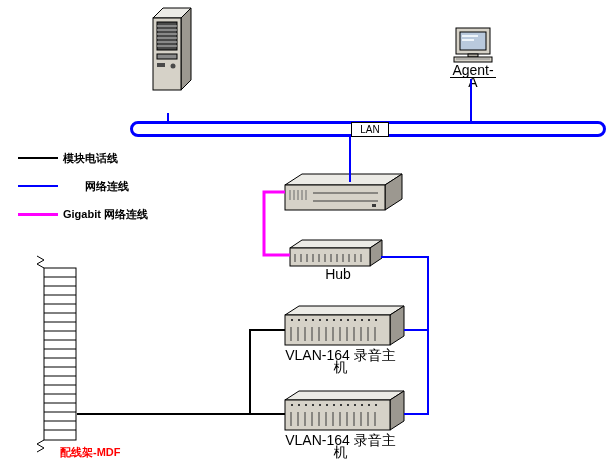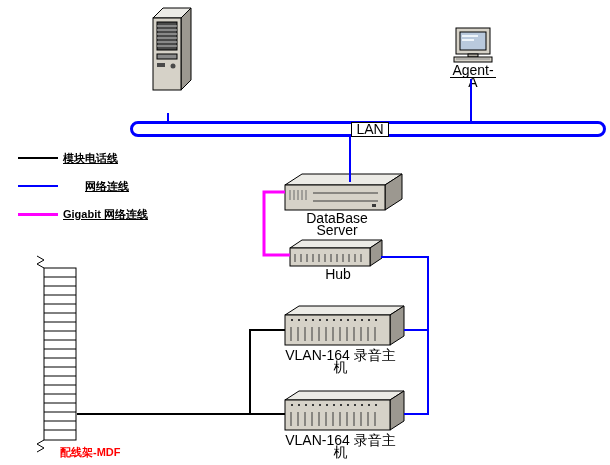--- a/index.html
+++ b/index.html
@@ -1,23 +1,23 @@
 <!DOCTYPE html>
 <html><head>
 <meta charset="utf-8">
 <style>
   html,body{margin:0;padding:0;background:#ffffff;}
   body{font-family:"Liberation Sans", sans-serif;}
   .canvas{position:relative;width:610px;height:465px;background:#ffffff;overflow:hidden;}
   .abs{position:absolute;}
   .label{position:absolute;font-size:14px;line-height:12px;color:#000;text-align:center;}
-  .legend-label{position:absolute;font-size:11px;font-weight:bold;color:#000;white-space:nowrap;text-decoration:underline;}
+  .legend-label{position:absolute;font-size:11px;font-weight:bold;color:#000;white-space:nowrap;}
   .swatch{position:absolute;}
   .lan-bus{position:absolute;left:130px;top:121px;width:470px;height:10px;background:#ffffff;border:3px solid #0000ff;border-radius:8px;}
-  .lan-tag{position:absolute;left:351px;top:122px;width:36px;height:13px;background:#ffffff;border:1px solid #000;font-size:14px;line-height:13px;text-align:center;}
+  .lan-tag{position:absolute;left:351px;top:122px;width:36px;height:13px;background:#ffffff;border:1px solid #000;font-size:10px;line-height:13px;text-align:center;}
   .mdf-label{position:absolute;left:24px;top:445px;font-size:11px;font-weight:bold;color:#ff0000;white-space:nowrap;padding-left:36px;}
   svg.dev{position:absolute;}
   .baseline{position:absolute;background:#000;}
 </style>
 </head>
 <body>
 
 <div class="canvas">
 
   <div class="lan-bus"></div>
@@ -54,21 +54,20 @@
   <div class="legend-label" style="left:63px;top:207px;">Gigabit 网络连线</div>
 
   <svg class="dev" style="left:280px;top:170px" width="126" height="44" viewBox="0 0 126 44">
     <polygon points="5,15 22,4 122,4 105,15" fill="#ecebe6" stroke="#000"></polygon>
     <polygon points="105,15 122,4 122,29 105,40" fill="#9c9890" stroke="#000"></polygon>
     <rect x="5" y="15" width="100" height="25" fill="#d6d2c8" stroke="#000"></rect>
     <path d="M10 20V30M14 20V30M18 20V30M22 20V30M26 20V30" stroke="#6a6a6a" fill="none"></path>
     <path d="M33 23H98M33 31H98" stroke="#3a3a3a" fill="none"></path>
     <rect x="92" y="34" width="4" height="3" fill="#3a3a3a"></rect>
   </svg>
-  <div class="label" style="left:287px;top:212px;width:100px;">DataBase Server</div>
 
   <svg class="dev" style="left:283px;top:236px" width="104" height="34" viewBox="0 0 104 34">
     <polygon points="7,12 19,4 99,4 87,12" fill="#ecebe6" stroke="#000"></polygon>
     <polygon points="87,12 99,4 99,22 87,30" fill="#9c9890" stroke="#000"></polygon>
     <rect x="7" y="12" width="80" height="18" fill="#d6d2c8" stroke="#000"></rect>
     <path d="M12 18V26M18 18V26M24 18V26M30 18V26M36 18V26M42 18V26M48 18V26M54 18V26M60 18V26M66 18V26M72 18V26M78 18V26" stroke="#3a3a3a" fill="none"></path>
   </svg>
   <div class="label" style="left:318px;top:268px;width:40px;">Hub</div>
 
   <svg class="dev" style="left:280px;top:303px" width="128" height="46" viewBox="0 0 128 46">

